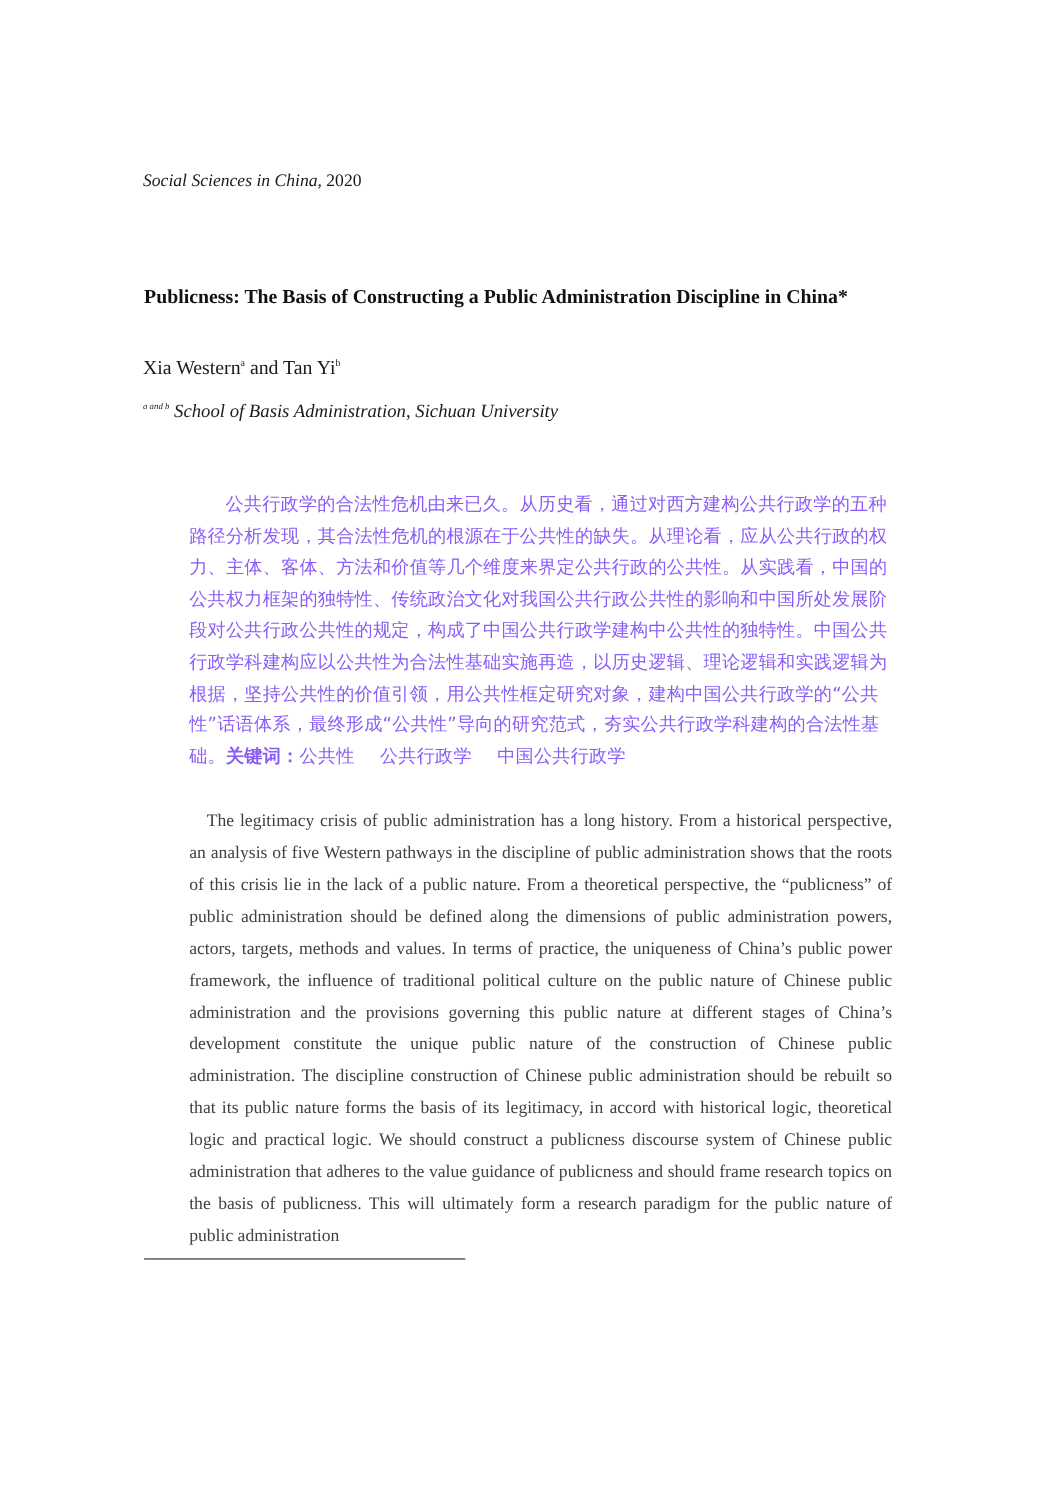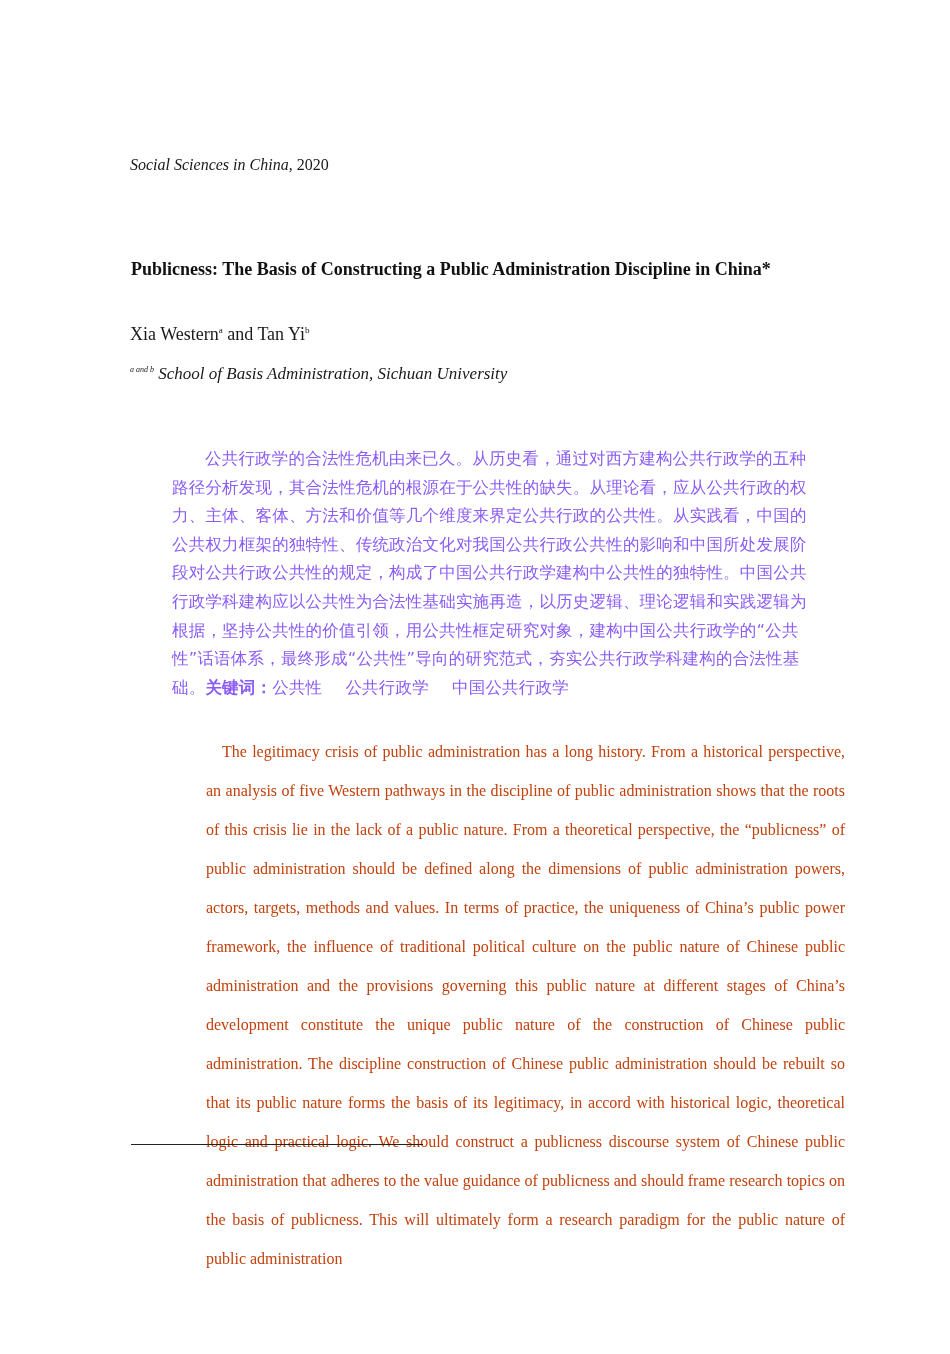--- a/index.html
+++ b/index.html
@@ -10,22 +10,22 @@
   .title { position: absolute; left: 131px; top: 256px; width: 730px; font-size: 18px; font-weight: bold;
            line-height: 26px; color: #111; }
   .authors { position: absolute; left: 130px; top: 318px; font-size: 18px; line-height: 24px; }
   .authors sup { font-size: 9px; vertical-align: 7px; }
   .affil { position: absolute; left: 130px; top: 359px; font-size: 17px; font-style: italic; line-height: 22px; }
   .affil sup { font-size: 8px; vertical-align: 7px; font-style: italic; margin-top: 12px; }
   .cn-abstract { position: absolute; left: 172px; top: 417px; width: 640px; font-size: 16.5px; line-height: 28.6px;
                  font-family: "DejaVu Sans", sans-serif; color: #8b5cf6; text-indent: 2em; letter-spacing: 0.2px; margin-top: 28px; }
   .cn-abstract .kw-label { font-weight: bold; }
   .cn-abstract .kw { margin-right: 1.4em; }
-  .en-abstract { position: absolute; left: 172px; top: 732px; width: 639px; font-size: 16px; line-height: 39px;
-                 text-align: justify; text-indent: 16px; color: #c2410c; margin-left: 34px; }
+  .en-abstract { position: absolute; left: 172px; top: 732px; width: 639px; font-size: 16px; line-height: 29px;
+                 text-align: justify; text-indent: 16px; color: #404040; }
   .rule { position: absolute; left: 131px; top: 1144px; width: 292px; height: 0; border-top: 1.3px solid #222; }
 </style>
 </head>
 <body>
 
 <div class="journal">
   <div><span class="jname">Social Sciences in China</span><span>, 2020</span></div>
 </div>
 
 <div class="title">Publicness: The Basis of Constructing a Public Administration Discipline in China*</div>

